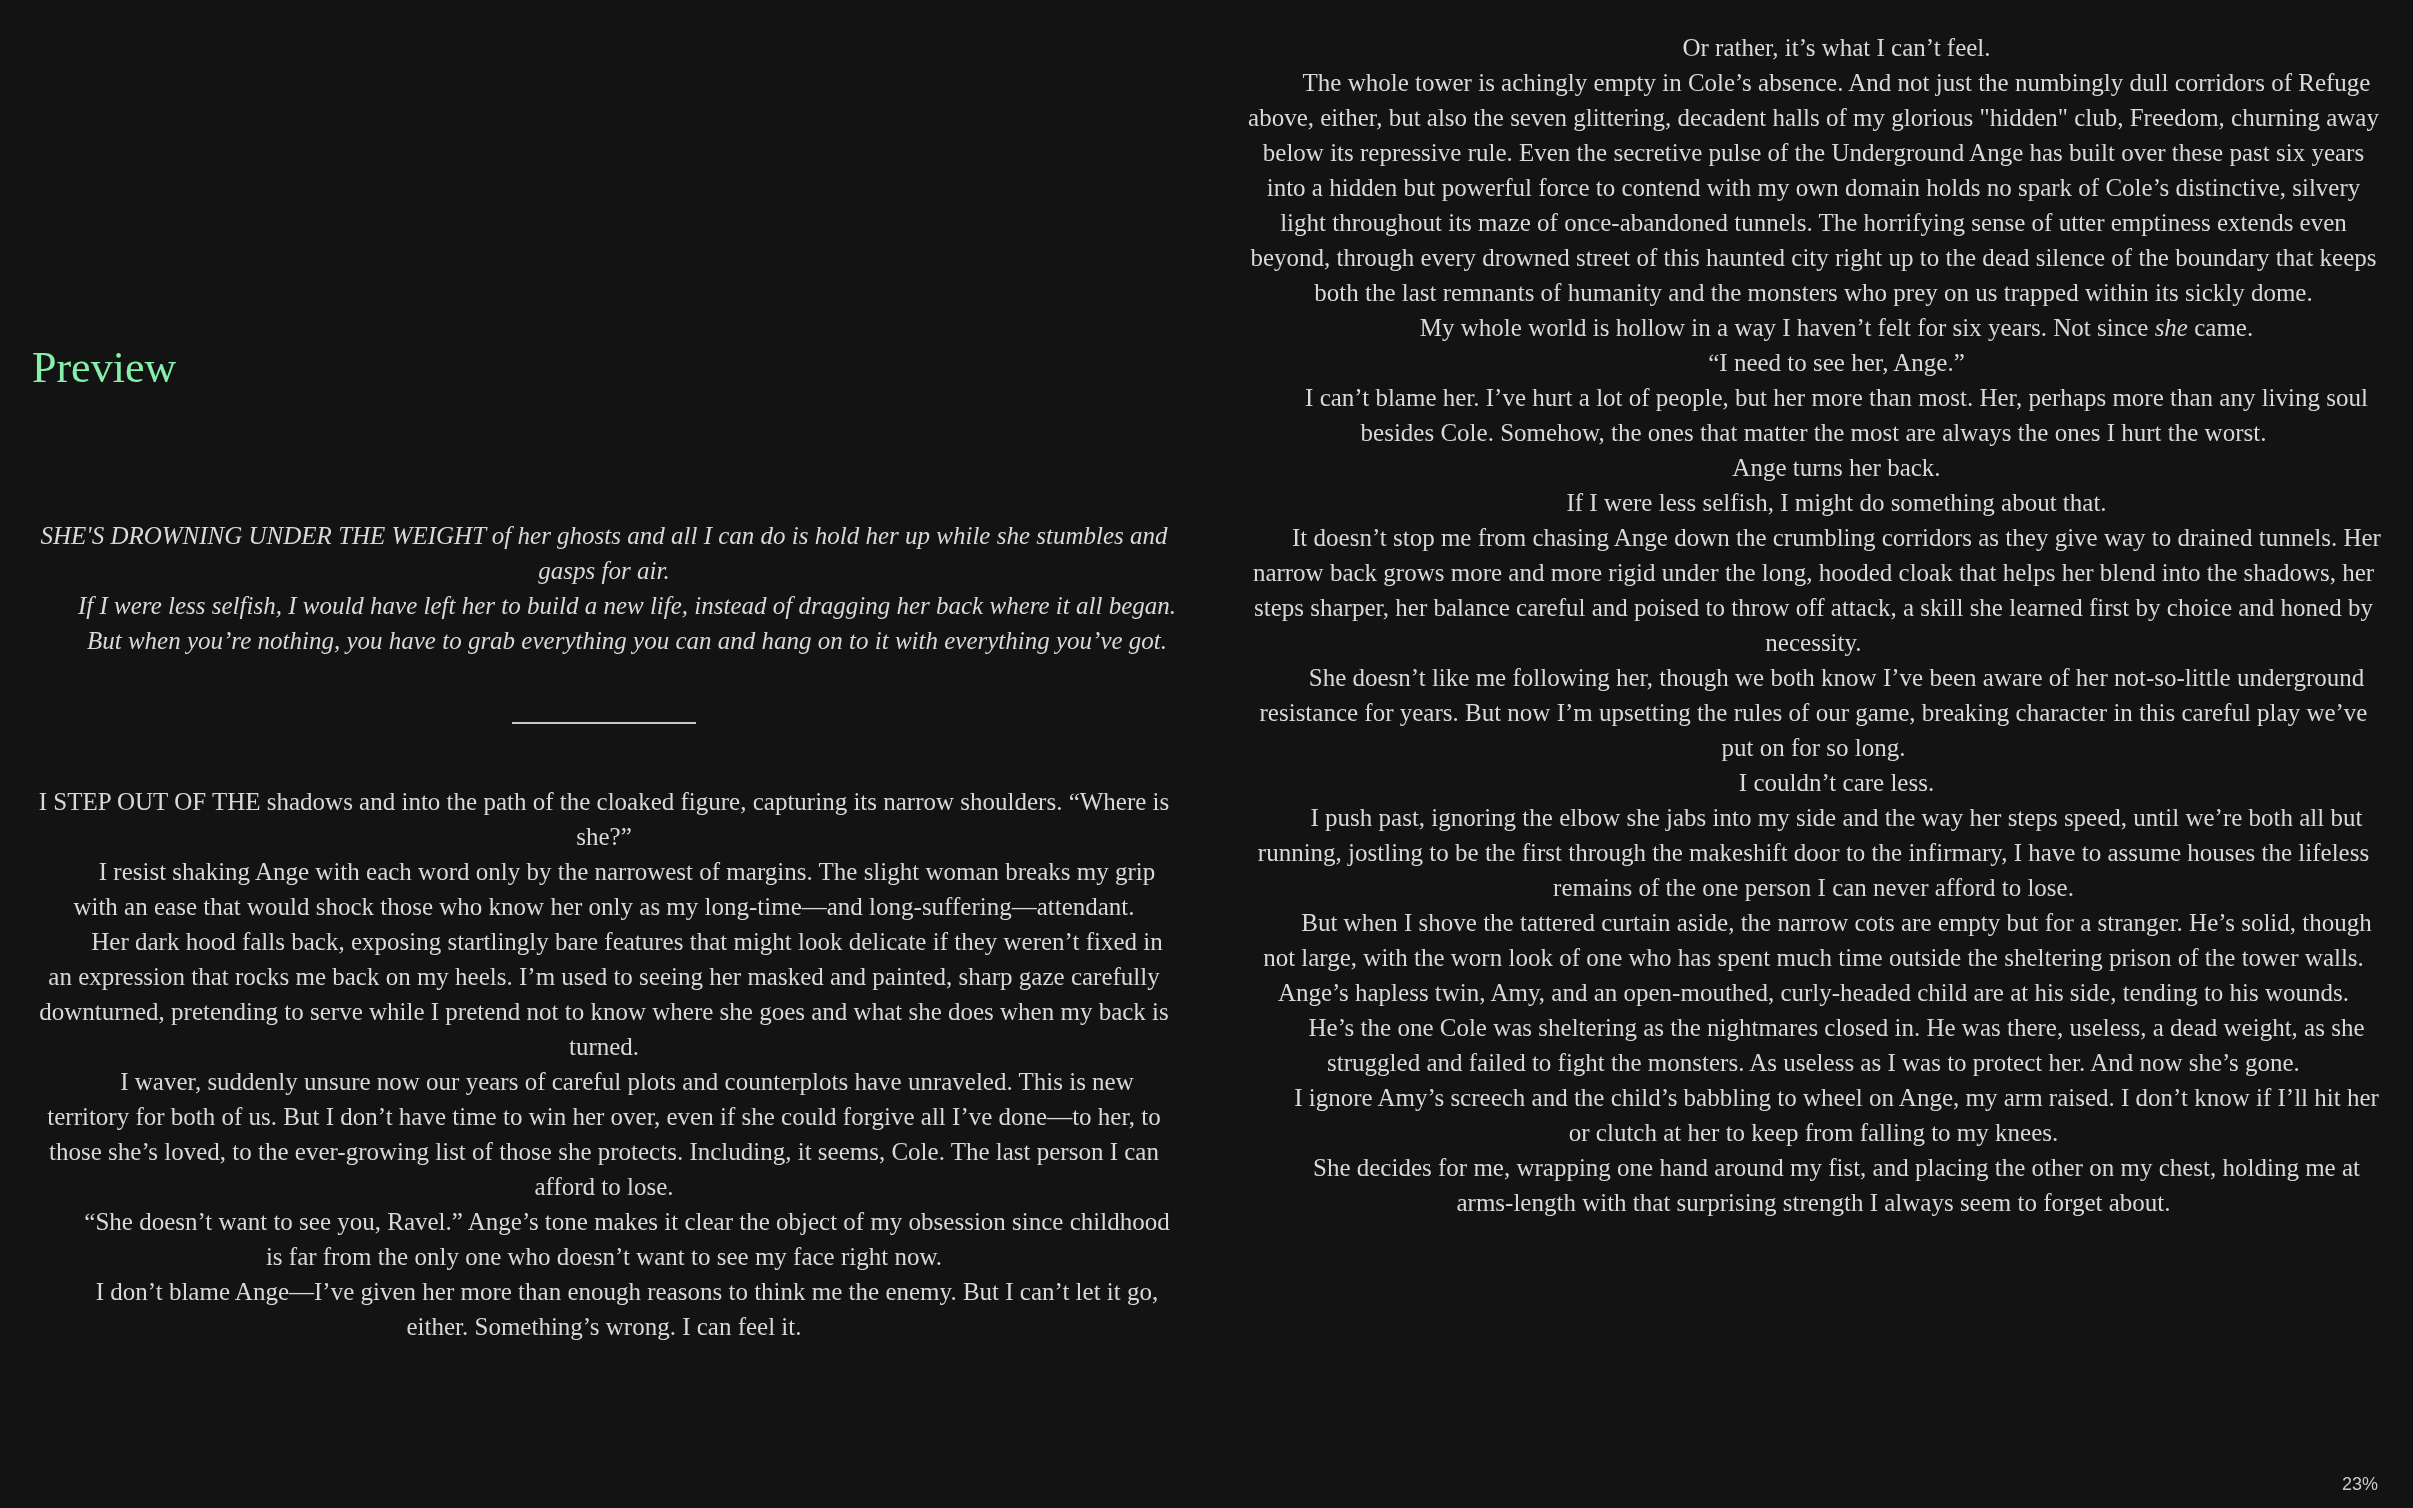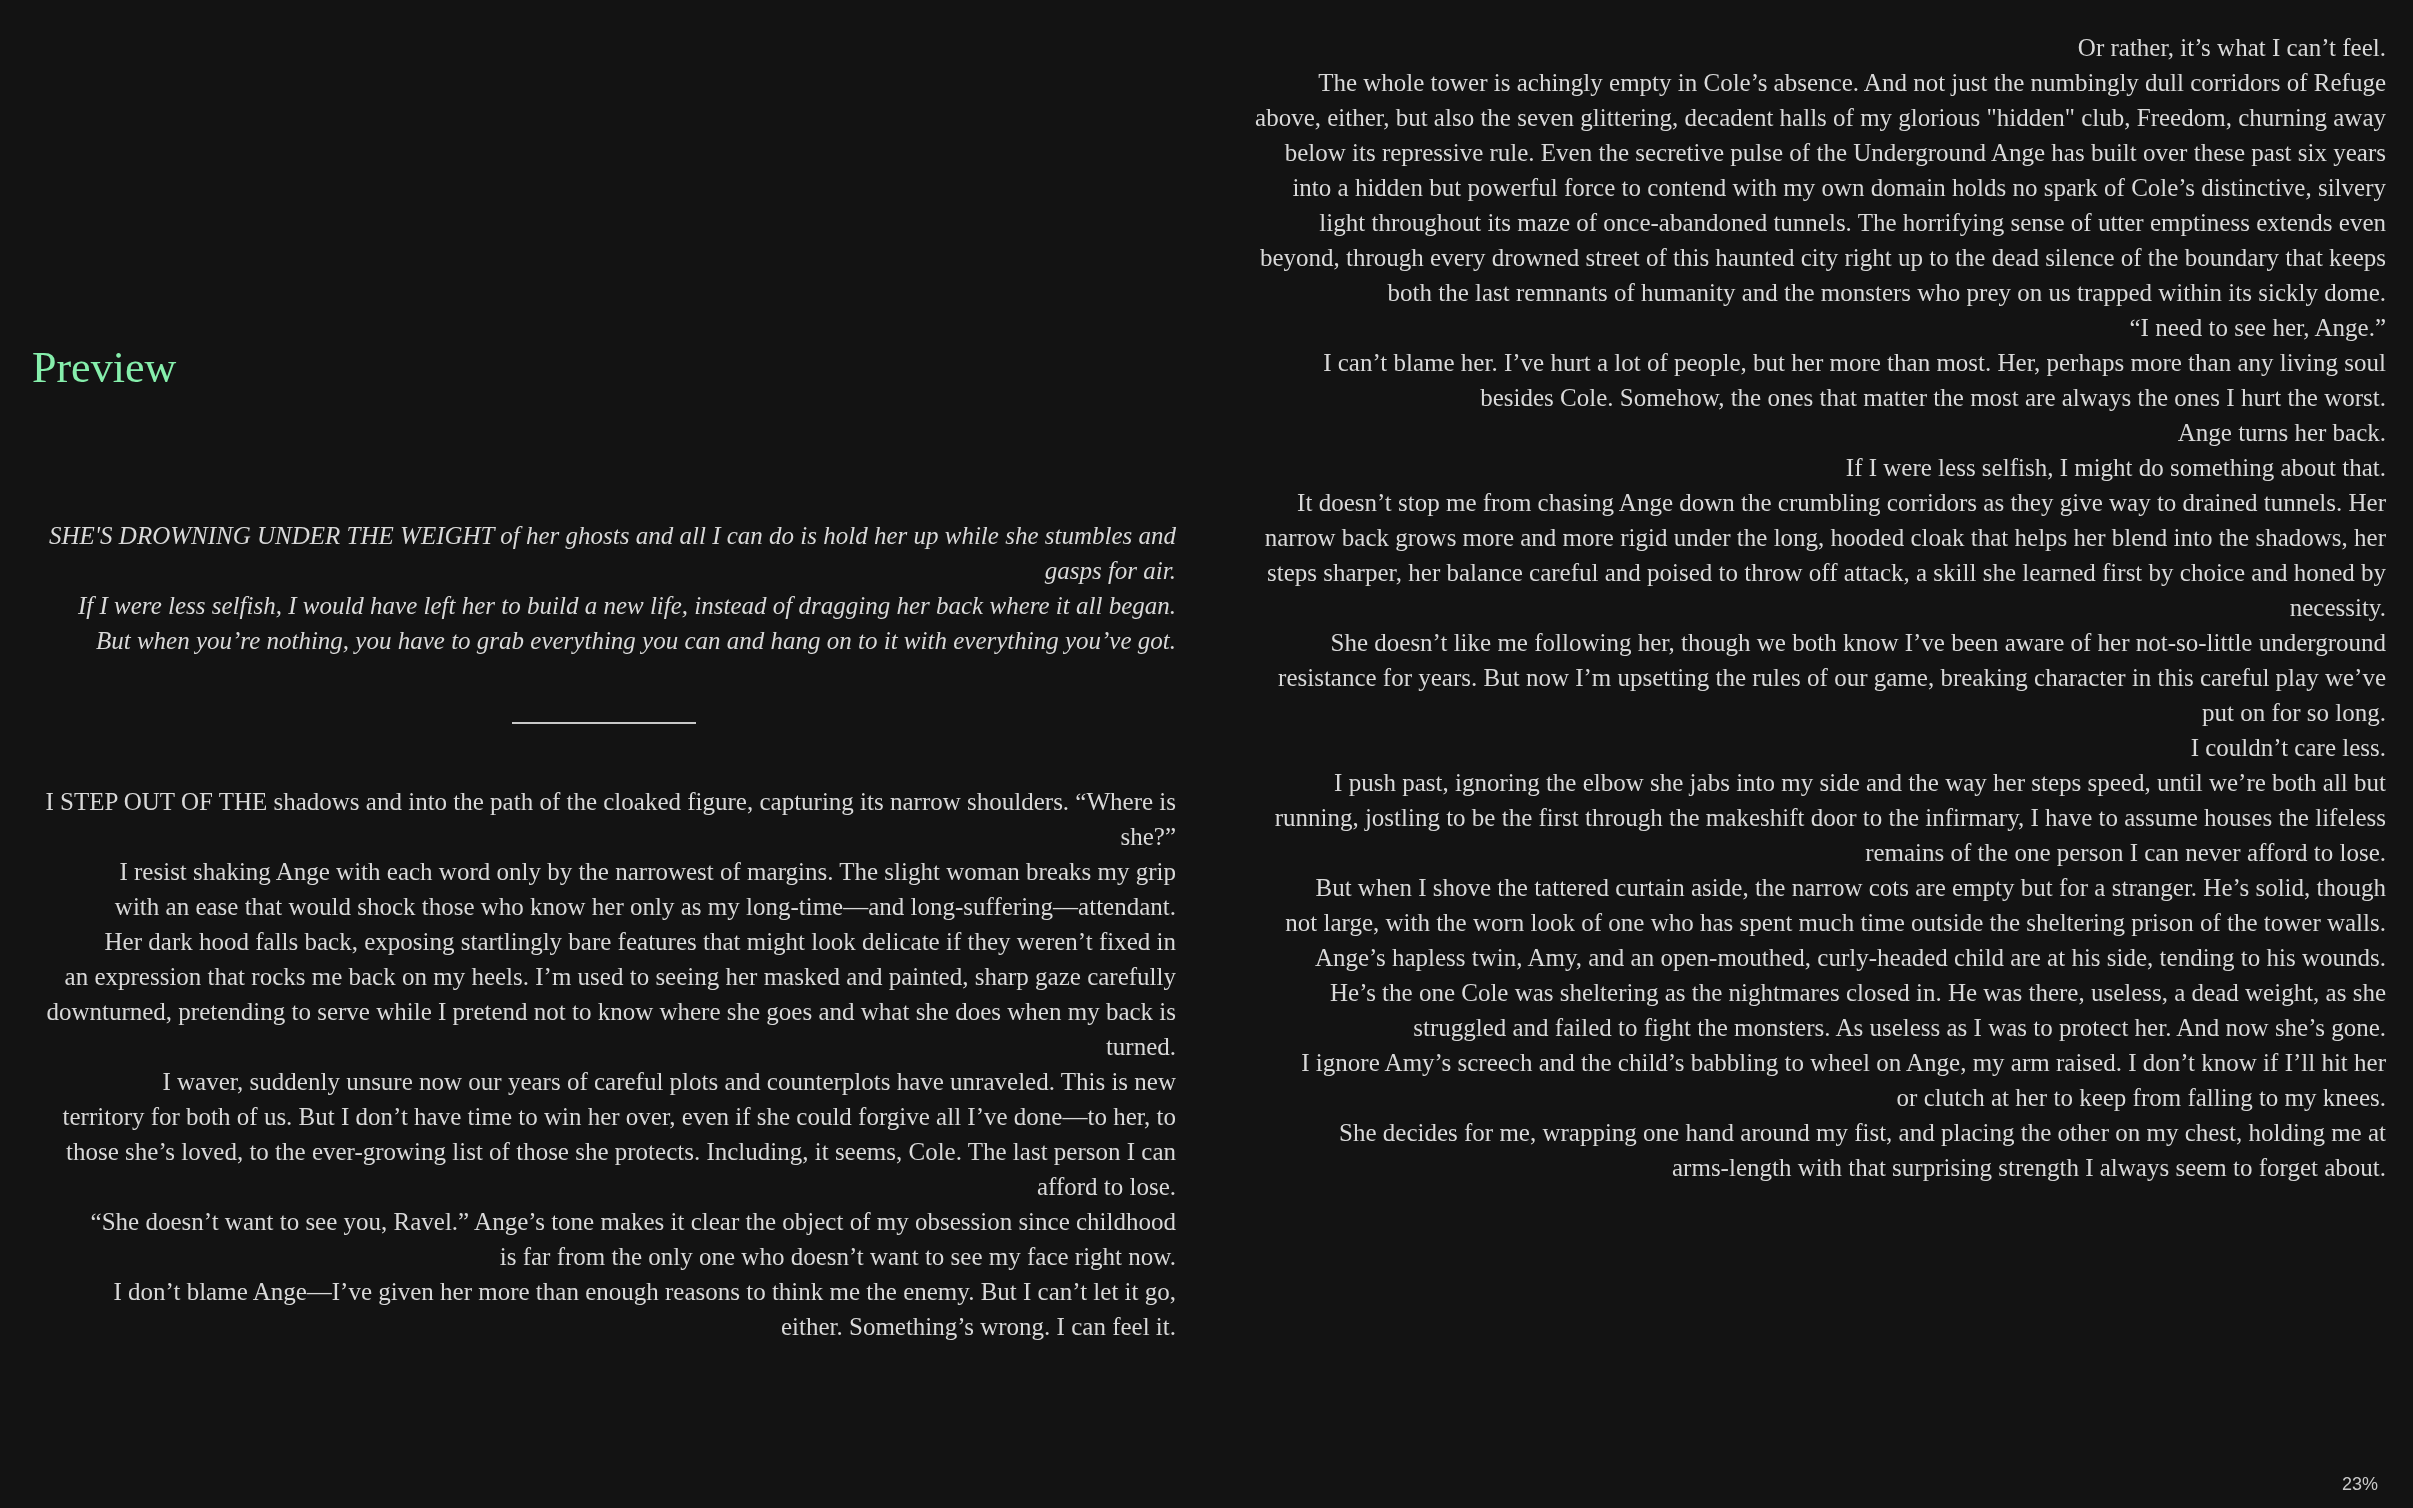--- a/index.html
+++ b/index.html
@@ -32,21 +32,21 @@
     line-height: 52px;
     font-weight: 400;
     color: #86efac;
   }
 
   p {
     margin: 0;
     font-size: 25px;
     line-height: 35px;
     text-indent: 46px;
-    text-align: right;
+    text-align: center;
   }
 
   .epigraph {
     margin-top: 124px;
     font-style: italic;
   }
   .epigraph p:first-child { text-indent: 0; }
 
   .divider-wrap {
     margin-top: 64px;
@@ -98,20 +98,21 @@
         <p>I waver, suddenly unsure now our years of careful plots and counterplots have unraveled. This is new territory for both of us. But I don’t have time to win her over, even if she could forgive all I’ve done—to her, to those she’s loved, to the ever-growing list of those she protects. Including, it seems, Cole. The last person I can afford to lose.</p>
         <p>“She doesn’t want to see you, Ravel.” Ange’s tone makes it clear the object of my obsession since childhood is far from the only one who doesn’t want to see my face right now.</p>
         <p>I don’t blame Ange—I’ve given her more than enough reasons to think me the enemy. But I can’t let it go, either. Something’s wrong. I can feel it.</p>
       </div>
   </div>
 
   <div class="page page-right">
     <div class="body-text">
         <p>Or rather, it’s what I can’t feel.</p>
         <p>The whole tower is achingly empty in Cole’s absence. And not just the numbingly dull corridors of Refuge above, either, but also the seven glittering, decadent halls of my glorious "hidden" club, Freedom, churning away below its repressive rule. Even the secretive pulse of the Underground Ange has built over these past six years into a hidden but powerful force to contend with my own domain holds no spark of Cole’s distinctive, silvery light throughout its maze of once-abandoned tunnels. The horrifying sense of utter emptiness extends even beyond, through every drowned street of this haunted city right up to the dead silence of the boundary that keeps both the last remnants of humanity and the monsters who prey on us trapped within its sickly dome.</p>
+        <p>My whole world is hollow in a way I haven’t felt for six years. Not since <em>she</em> came.</p>
         <p>“I need to see her, Ange.”</p>
         <p>I can’t blame her. I’ve hurt a lot of people, but her more than most. Her, perhaps more than any living soul besides Cole. Somehow, the ones that matter the most are always the ones I hurt the worst.</p>
         <p>Ange turns her back.</p>
         <p>If I were less selfish, I might do something about that.</p>
         <p>It doesn’t stop me from chasing Ange down the crumbling corridors as they give way to drained tunnels. Her narrow back grows more and more rigid under the long, hooded cloak that helps her blend into the shadows, her steps sharper, her balance careful and poised to throw off attack, a skill she learned first by choice and honed by necessity.</p>
         <p>She doesn’t like me following her, though we both know I’ve been aware of her not-so-little underground resistance for years. But now I’m upsetting the rules of our game, breaking character in this careful play we’ve put on for so long.</p>
         <p>I couldn’t care less.</p>
         <p>I push past, ignoring the elbow she jabs into my side and the way her steps speed, until we’re both all but running, jostling to be the first through the makeshift door to the infirmary, I have to assume houses the lifeless remains of the one person I can never afford to lose.</p>
         <p>But when I shove the tattered curtain aside, the narrow cots are empty but for a stranger. He’s solid, though not large, with the worn look of one who has spent much time outside the sheltering prison of the tower walls. Ange’s hapless twin, Amy, and an open-mouthed, curly-headed child are at his side, tending to his wounds.</p>
         <p>He’s the one Cole was sheltering as the nightmares closed in. He was there, useless, a dead weight, as she struggled and failed to fight the monsters. As useless as I was to protect her. And now she’s gone.</p>

